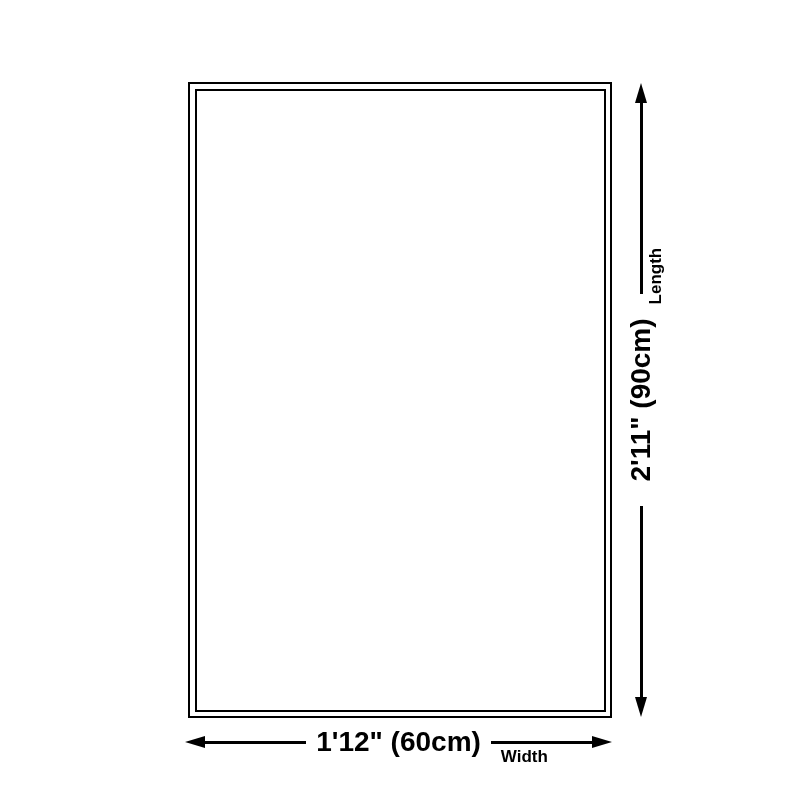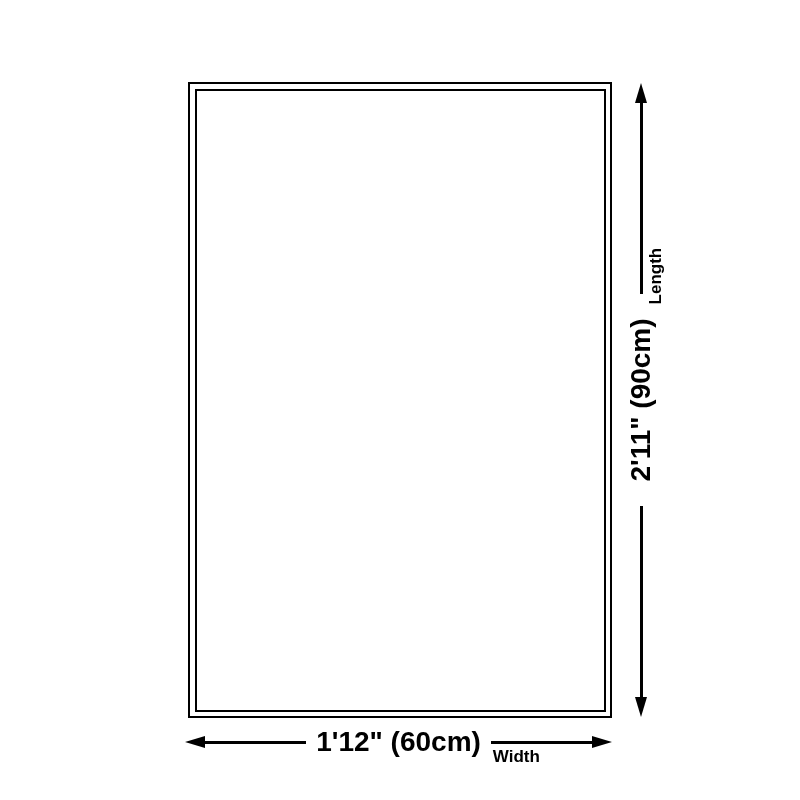--- a/index.html
+++ b/index.html
@@ -69,21 +69,21 @@
     flex: 0 0 auto;
     font-size: 28px;
     font-weight: 700;
     line-height: 1;
     padding: 0 10px;
     white-space: nowrap;
   }
   .dim-v .value { padding: 0 24px; }
   .small-label {
     position: absolute;
-    left: 2px; top: 7px;
+    left: 10px; top: 7px;
     font-size: 17px;
     font-weight: 700;
     line-height: 1;
     white-space: nowrap;
   }
   .dim-v .small-label { left: -10px; }
 </style>
 </head>
 <body>
 

